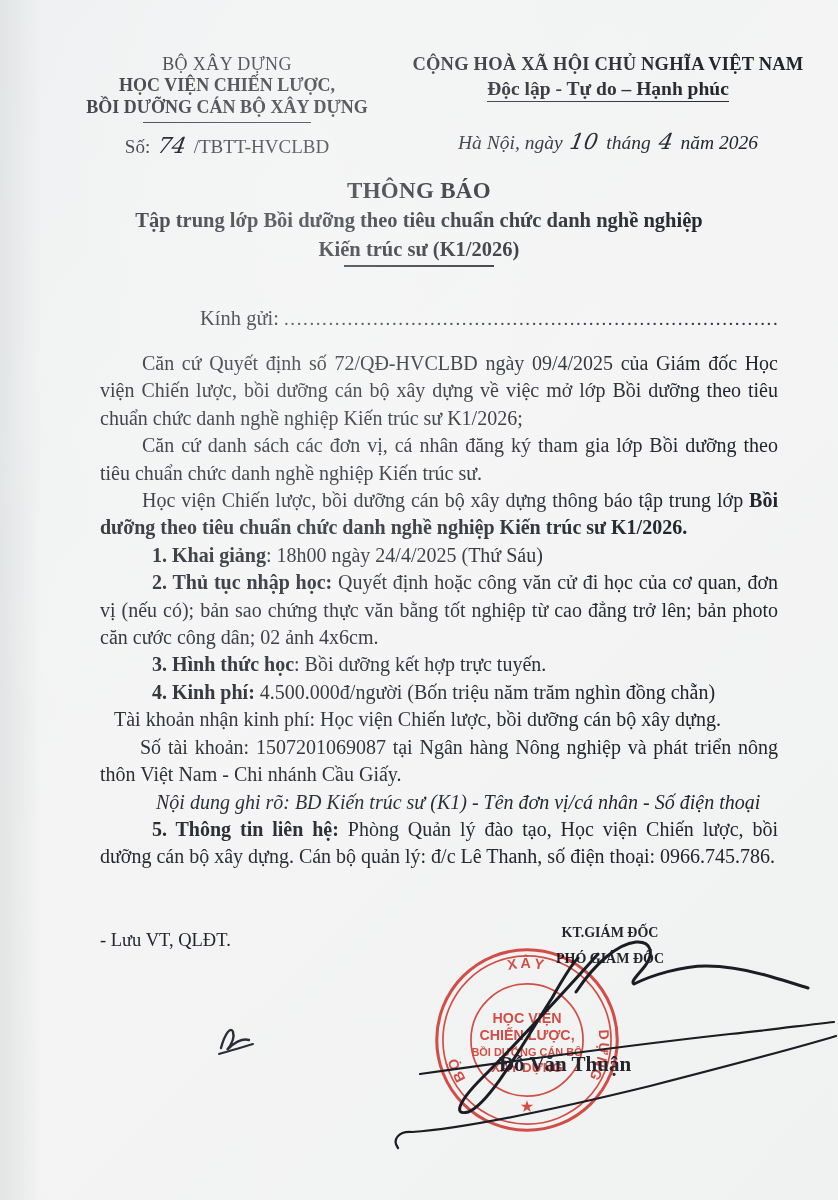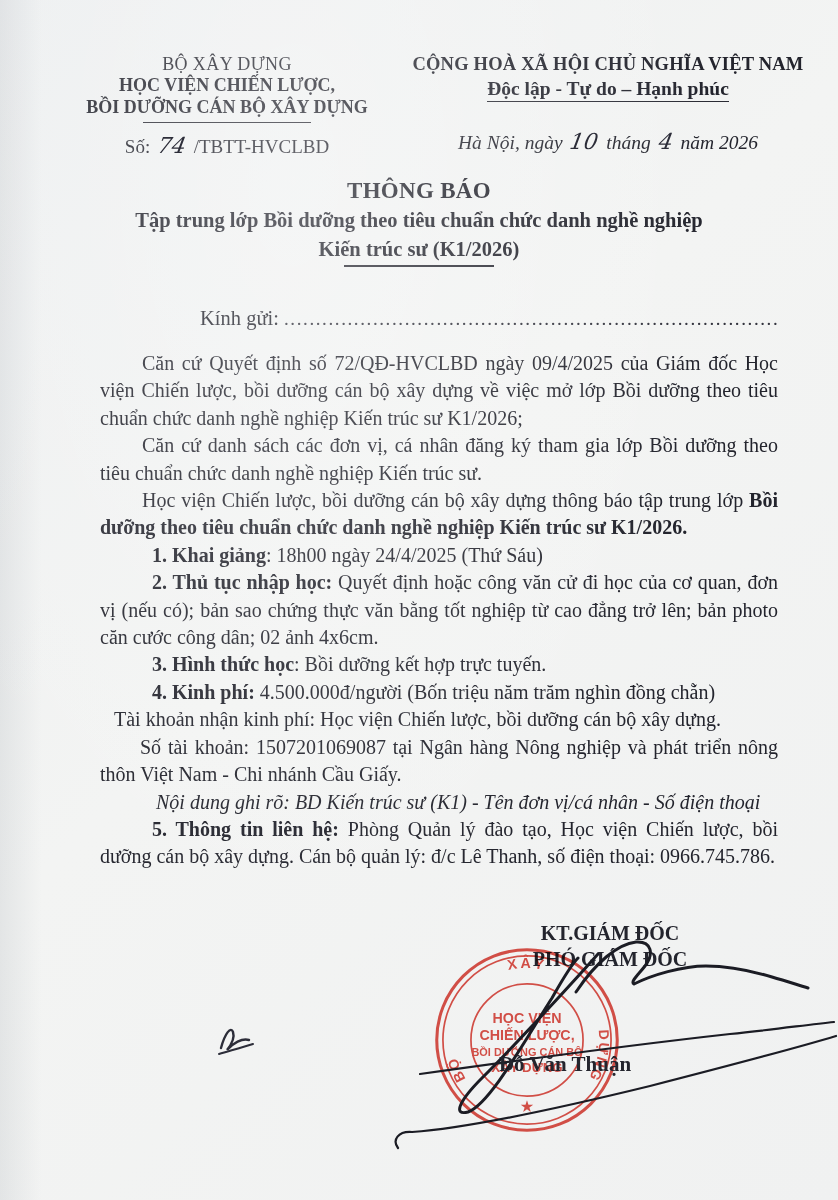--- a/index.html
+++ b/index.html
@@ -34,21 +34,21 @@
   .body p{margin:0;}
   .ind{text-indent:42px;}
   .ind-item{text-indent:52px;}
   .ind-sm{text-indent:14px;}
   .ind-md{text-indent:40px;}
   .note{text-indent:56px;font-style:italic;}
   b,.bold{font-weight:bold;}
   .recipients{position:absolute;left:100px;top:928px;font-size:18.5px;line-height:24px;}
   .recipients-label{font-size:19px;font-weight:bold;font-style:italic;margin-bottom:7px;}
   .authority-block{position:absolute;left:460px;top:920px;width:300px;text-align:center;
-      font-weight:bold;font-size:20px;line-height:26px;}
+      font-weight:bold;font-size:14px;line-height:26px;}
   .signer{position:absolute;left:440px;top:1052px;width:250px;text-align:center;
       font-weight:bold;font-size:21px;}
   .stamp{position:absolute;left:432px;top:945px;width:190px;height:190px;
       opacity:.88;mix-blend-mode:multiply;}
   .sig-layer{position:absolute;left:0;top:0;pointer-events:none;}
   .check-mark{position:absolute;left:216px;top:1024px;}
 </style>
 </head>
 <body>
 
@@ -97,20 +97,21 @@
     <p class="ind-item"><b>2. Thủ tục nhập học:</b><span> Quyết định hoặc công văn cử đi học của cơ quan, đơn vị (nếu có); bản sao chứng thực văn bằng tốt nghiệp từ cao đẳng trở lên; bản photo căn cước công dân; 02 ảnh 4x6cm.</span></p>
     <p class="ind-item"><b>3. Hình thức học</b><span>: Bồi dưỡng kết hợp trực tuyến.</span></p>
     <p class="ind-item"><b>4. Kinh phí:</b><span> 4.500.000đ/người (Bốn triệu năm trăm nghìn đồng chẵn)</span></p>
     <p class="ind-sm">Tài khoản nhận kinh phí: Học viện Chiến lược, bồi dưỡng cán bộ xây dựng.</p>
     <p class="ind-md">Số tài khoản: 1507201069087 tại Ngân hàng Nông nghiệp và phát triển nông thôn Việt Nam - Chi nhánh Cầu Giấy.</p>
     <p class="note">Nội dung ghi rõ: BD Kiến trúc sư (K1) - Tên đơn vị/cá nhân - Số điện thoại</p>
     <p class="ind-item"><b>5. Thông tin liên hệ:</b><span> Phòng Quản lý đào tạo, Học viện Chiến lược, bồi dưỡng cán bộ xây dựng. Cán bộ quản lý: đ/c Lê Thanh, số điện thoại: 0966.745.786.</span></p>
   </div>
 
   <div class="recipients">
+    <div>- Lưu VT, QLĐT.</div>
   </div>
 
   <div class="check-mark">
     <svg width="40" height="34" viewBox="0 0 40 34">
       <path d="M 5 24 C 9 9, 15 2, 17 8 C 19 14, 15 21, 11 26 C 17 19, 26 14, 33 16" fill="none" stroke="#2c2d39" stroke-width="2.4" stroke-linecap="round"></path>
       <path d="M 3 30 C 13 27, 24 24, 37 20" fill="none" stroke="#2c2d39" stroke-width="2" stroke-linecap="round"></path>
     </svg>
   </div>
 
   <div class="authority-block">

